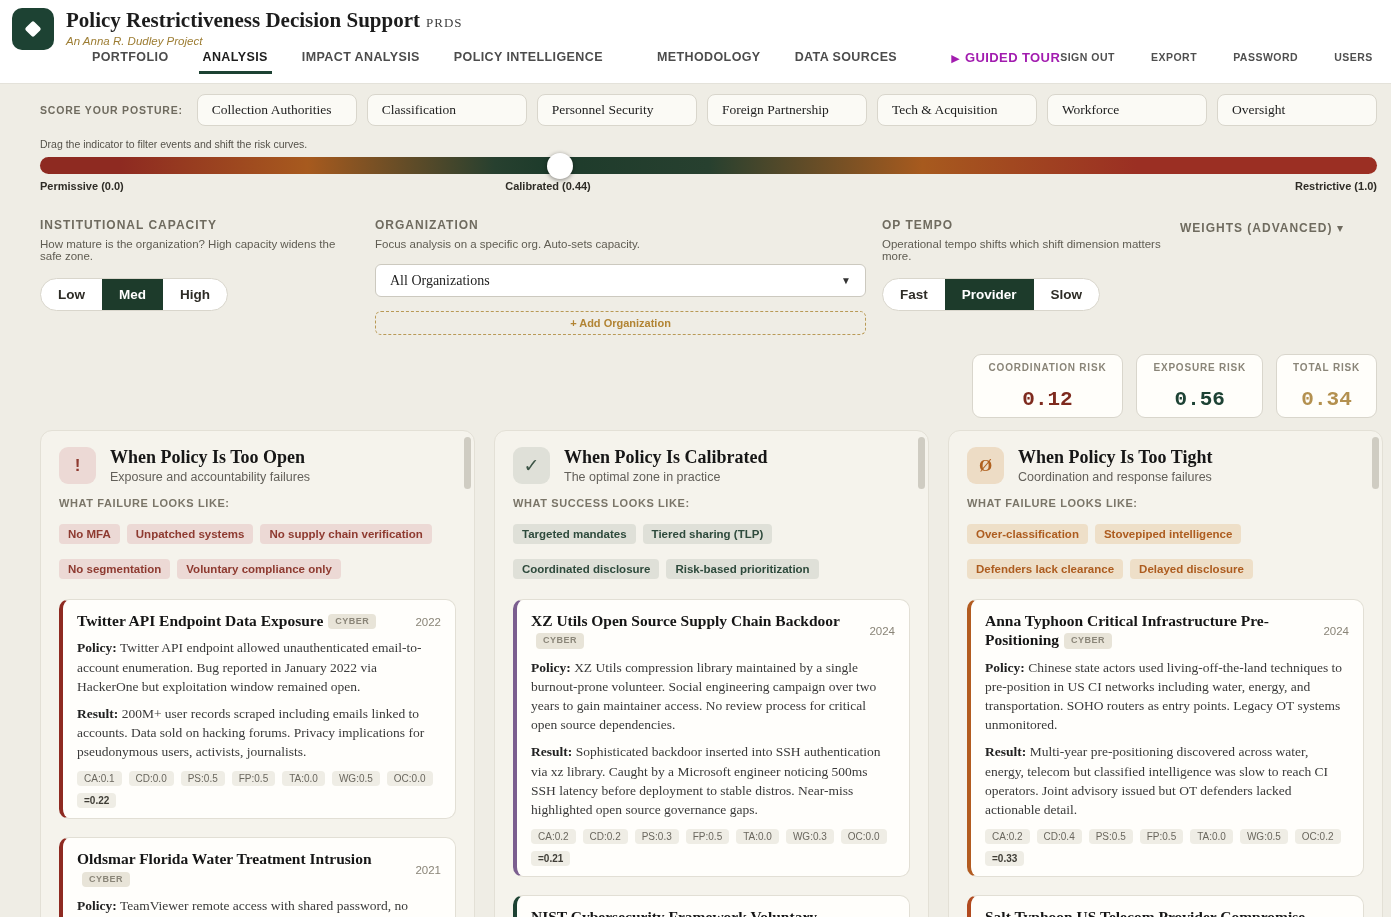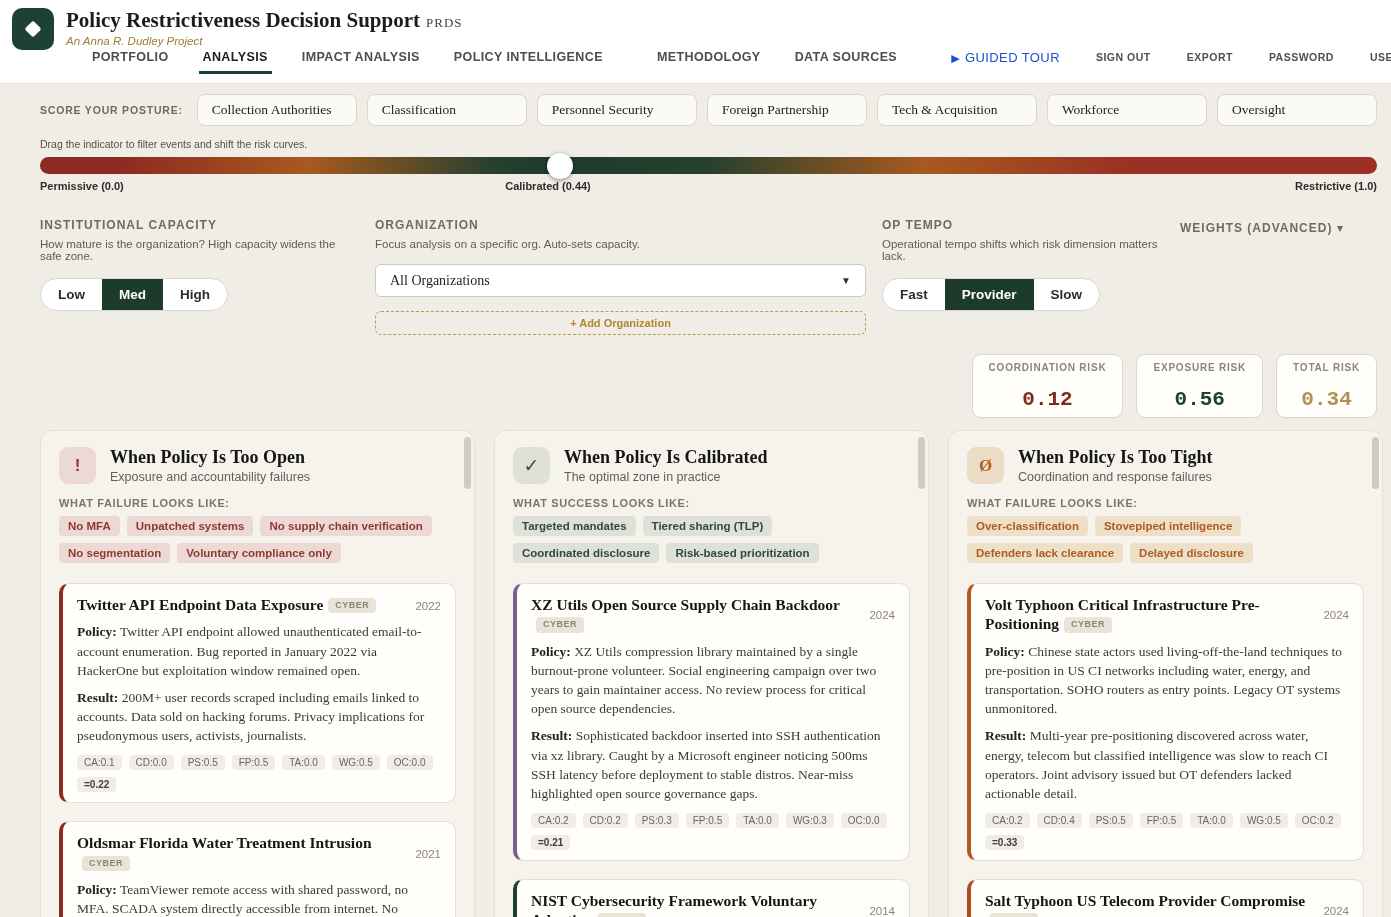--- a/index.html
+++ b/index.html
@@ -13,21 +13,21 @@
   .logo { width:42px; height:42px; background:#1d4233; border-radius:10px; position:relative; }
   .logo .diamond { position:absolute; left:50%; top:50%; width:12px; height:12px; background:#fff; transform:translate(-50%,-50%) rotate(45deg); border-radius:2px; }
   .brand-text .app-title { font-family:"Liberation Serif","DejaVu Serif",serif; font-size:21px; color:#1c1c1c; font-weight:600; }
   .brand-text .acronym { font-size:13px; color:#3e3e3e; font-family:"Liberation Serif","DejaVu Serif",serif; letter-spacing:1px; margin-left:6px; font-weight:400; }
   .brand-text .subtitle { font-style:italic; color:#9d7d33; font-size:11.5px; margin-top:2px; }
   .nav-row { position:absolute; left:92px; right:0; top:42px; height:30px; display:flex; align-items:center; padding-right:62px; }
   .nav-item { font-size:12.5px; font-weight:bold; color:#4c4c4c; letter-spacing:0.4px; margin-right:34px; cursor:pointer; position:relative; white-space:nowrap; }
   .nav-item.active { color:#1d1d1d; }
   .nav-item.active::after { content:""; position:absolute; left:-4px; right:-4px; bottom:-10px; height:3px; background:#1d4233; }
   .nav-divider { width:1px; height:22px; background:#ddd; margin:0 26px 0 -6px; }
-  .guided-tour { color:#1d4ed8; font-size:13px; font-weight:normal; letter-spacing:0.4px; margin-right:36px; cursor:pointer; white-space:nowrap; }
+  .guided-tour { color:#a21caf; font-size:13px; font-weight:bold; letter-spacing:0.4px; cursor:pointer; white-space:nowrap; }
   .guided-tour .tri { font-size:11px; margin-right:5px; }
   .util-item { font-size:10.5px; font-weight:bold; color:#4f4f4f; letter-spacing:0.5px; margin-right:36px; cursor:pointer; white-space:nowrap; }
   .util-item:last-child { margin-right:0; }
 
   
   .posture-row { display:flex; align-items:center; padding:10px 14px 6px 40px; gap:10px; }
   .posture-label { font-size:10.5px; font-weight:bold; color:#6f6b5f; letter-spacing:0.8px; white-space:nowrap; margin-right:4px; }
   .posture-btn { flex:1; background:#fbfaf5; border:1px solid #d9d6cc; border-radius:8px; height:32px; display:flex; align-items:center; padding:12px 14px; font-family:"Liberation Serif","DejaVu Serif",serif; font-size:13.5px; color:#222; cursor:pointer; }
 
   
@@ -68,21 +68,21 @@
   .scroll-thumb { position:absolute; right:3px; top:6px; width:7px; height:52px; background:#cfccc2; border-radius:4px; cursor:pointer; }
   .panel-head { display:flex; gap:14px; align-items:flex-start; }
   .panel-icon { width:37px; height:37px; border-radius:9px; display:flex; align-items:center; justify-content:center; font-size:17px; font-weight:bold; flex-shrink:0; }
   .icon-open { background:#ecd9d5; color:#8e3a30; }
   .icon-cal { background:#dfe0d8; color:#3c5446; font-size:19px; }
   .icon-tight { background:#eddcc5; color:#b0611f; font-family:"Liberation Serif","DejaVu Serif",serif; }
   .panel-title { font-family:"Liberation Serif","DejaVu Serif",serif; font-size:18px; font-weight:bold; color:#161616; }
   .panel-sub { font-size:12.5px; color:#63605a; margin-top:2px; }
   .tags-label { font-size:11px; font-weight:bold; color:#7a7568; letter-spacing:0.6px; margin:13px 0 7px; }
   .tags { display:flex; flex-wrap:wrap; gap:7px; }
-  .tag { padding:4px 9px; border-radius:4px; font-size:11.5px; font-weight:bold; }
+  .tag { padding:4px 9px; border-radius:4px; font-size:11.5px; font-weight:bold;margin-top:8px; }
   .tag-open { background:#ecd9d5; color:#8e3a30; }
   .tag-cal { background:#dfe0d8; color:#2e4a3c; }
   .tag-tight { background:#eedfc8; color:#ad5c1f; }
 
   
   .card { background:#fffefb; border:1px solid #e2dfd5; border-left-width:4px; border-radius:10px; padding:11px 14px 10px; margin-top:18px; }
   .card.first { margin-top:20px; }
   .accent-red { border-left-color:#8e2a21; }
   .accent-purple { border-left-color:#7b5e8f; }
   .accent-green { border-left-color:#1d4233; }
@@ -167,21 +167,21 @@
     <div class="ctl-label">ORGANIZATION</div>
     <div class="ctl-desc">Focus analysis on a specific org. Auto-sets capacity.</div>
     <div class="select-box">
       <span>All Organizations</span>
       <span class="chev">▼</span>
     </div>
     <div class="add-org">+ Add Organization</div>
   </div>
   <div class="ctl-tempo">
     <div class="ctl-label">OP TEMPO</div>
-    <div class="ctl-desc">Operational tempo shifts which risk dimension matters lack.</div>
+    <div class="ctl-desc">Operational tempo shifts which shift dimension matters more.</div>
     <div class="seg-control">
       <span class="seg">Fast</span>
       <span class="seg selected">Provider</span>
       <span class="seg">Slow</span>
     </div>
   </div>
   <div class="ctl-weights">
     <span class="ctl-label">WEIGHTS (ADVANCED)</span>
     <span class="ctl-label">▾</span>
   </div>
@@ -309,21 +309,21 @@
     <div class="tags-label">WHAT FAILURE LOOKS LIKE:</div>
     <div class="tags">
       <span class="tag tag-tight">Over-classification</span>
       <span class="tag tag-tight">Stovepiped intelligence</span>
       <span class="tag tag-tight">Defenders lack clearance</span>
       <span class="tag tag-tight">Delayed disclosure</span>
     </div>
 
     <div class="card first accent-sienna">
       <div class="card-head">
-        <div class="card-title"><span>Volt Typhoon Critical Infrastructure Pre-Positioning</span><span class="cyber-badge">CYBER</span></div>
+        <div class="card-title"><span>Anna Typhoon Critical Infrastructure Pre-Positioning</span><span class="cyber-badge">CYBER</span></div>
         <div class="card-year">2024</div>
       </div>
       <p><b>Policy:</b> <span>Chinese state actors used living-off-the-land techniques to pre-position in US CI networks including water, energy, and transportation. SOHO routers as entry points. Legacy OT systems unmonitored.</span></p>
       <p><b>Result:</b> <span>Multi-year pre-positioning discovered across water, energy, telecom but classified intelligence was slow to reach CI operators. Joint advisory issued but OT defenders lacked actionable detail.</span></p>
       <div class="metrics">
         <span class="metric">CA:0.2</span>
         <span class="metric">CD:0.4</span>
         <span class="metric">PS:0.5</span>
         <span class="metric">FP:0.5</span>
         <span class="metric">TA:0.0</span>

